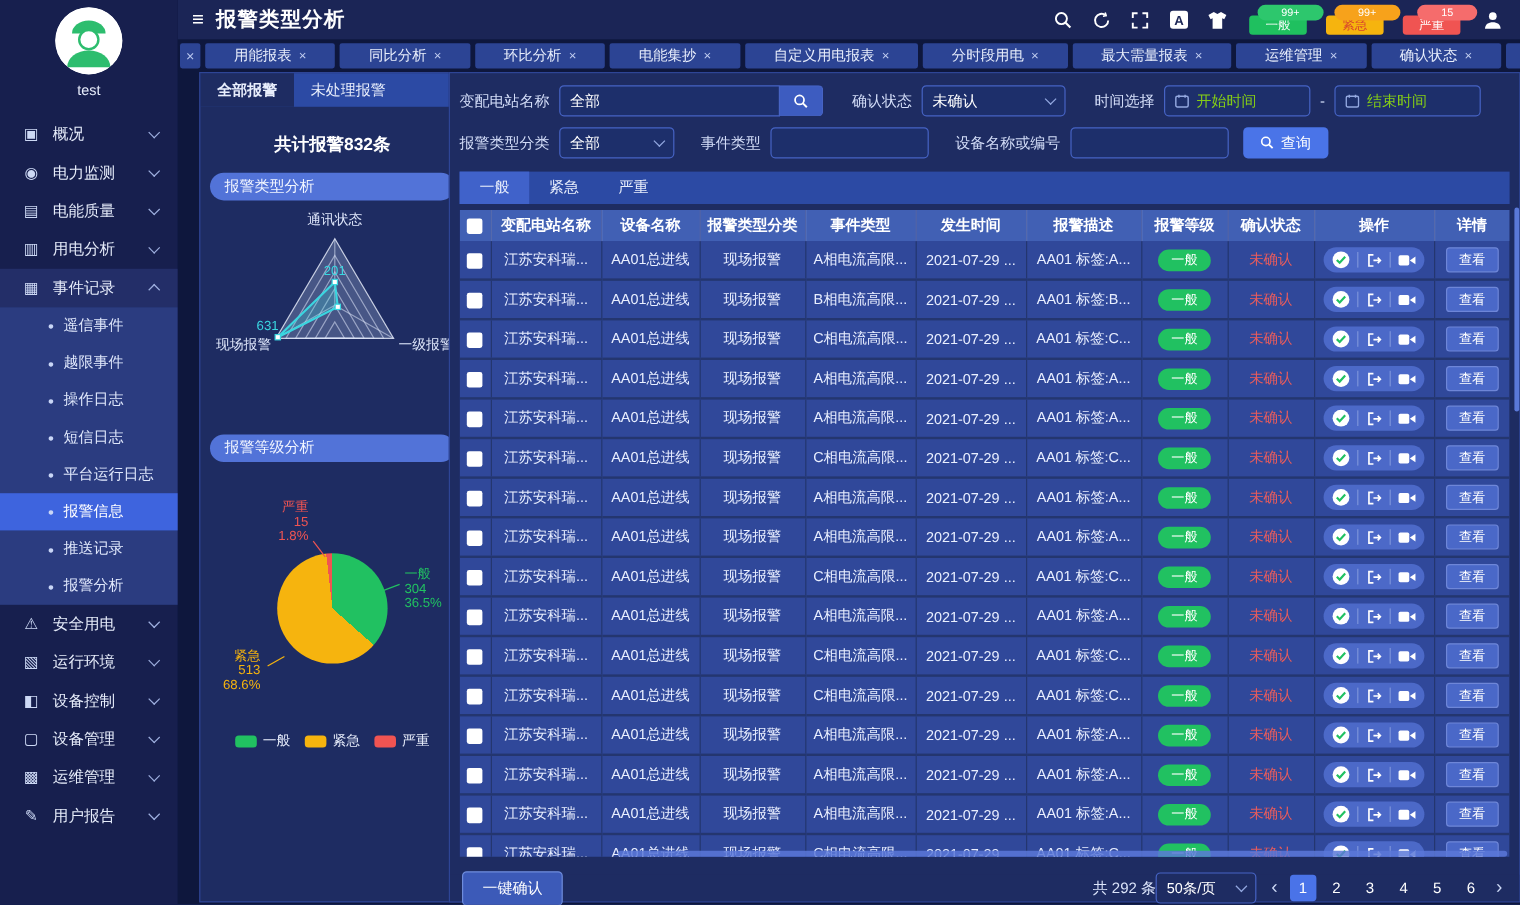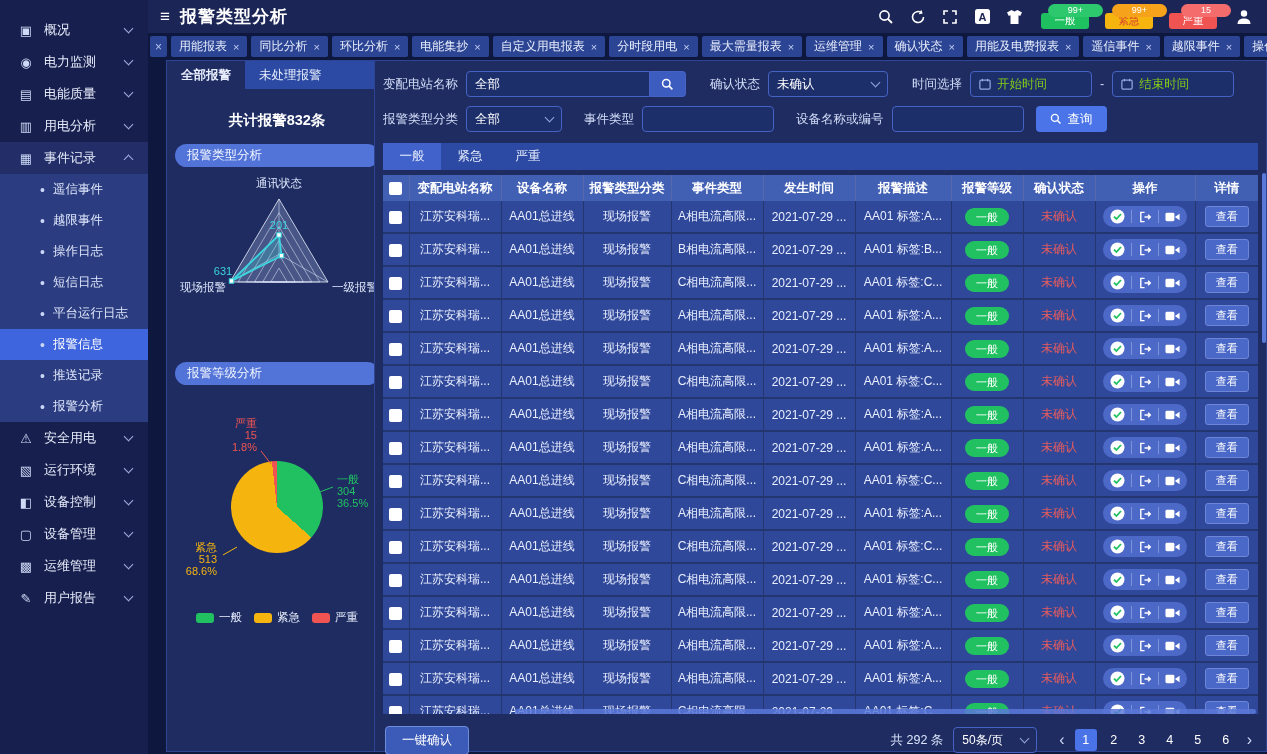--- a/index.html
+++ b/index.html
@@ -29,21 +29,21 @@
   .hicon{width:18px;height:18px;display:flex;align-items:center;justify-content:center;cursor:pointer;}
   .badges{display:flex;align-items:flex-end;gap:16px;margin:0 4px;}
   .hbadge{position:relative;min-width:38px;height:16px;border-radius:3px;font-size:10.5px;display:flex;
           align-items:center;justify-content:center;padding:0 5px;cursor:pointer;margin-top:8px;}
   .hbubble{position:absolute;top:-9px;right:-14px;border-radius:8px;padding:0 20px;height:13px;line-height:13px;
            font-size:9px;color:#fff;}
   
   .tabbar{position:absolute;left:148px;top:33px;width:1119px;height:27px;background:#0e173d;display:flex;
           align-items:center;gap:4px;padding-left:2px;box-sizing:border-box;overflow:hidden;}
   .tab{flex:0 0 auto;height:21px;background:#2c4494;border-radius:2px;display:flex;align-items:center;
-       padding:0 8px;font-size:12px;color:#e8eefc;cursor:pointer;gap:6px;}
+       padding:0 24px;font-size:12px;color:#e8eefc;cursor:pointer;gap:6px;}
   .tab.stub{padding:0 5px;color:#b8c6ee;}
   .tabclose{font-size:11px;color:#c3cff2;cursor:pointer;}
   
   .alarm-panel{position:absolute;left:150px;top:60px;width:222px;height:692px;background:#1e2c62;
                border:1px solid #2e4596;box-sizing:border-box;margin-left:16px;}
   .apanel-tabs{display:flex;height:28px;background:#2c4aa4;}
   .aptab{flex:0 0 auto;padding:0 14px;display:flex;align-items:center;font-size:12.5px;cursor:pointer;color:#e8eefc;}
   .aptab.active{background:#1e2c62;font-weight:bold;}
   .ap-total{text-align:center;font-size:14.5px;font-weight:bold;margin:22px 0 14px;}
   .pill{background:#5273d8;border-radius:12px;height:23px;line-height:23px;margin:0 8px;padding-left:12px;
@@ -92,34 +92,46 @@
   .opsep{width:1px;height:13px;background:#7c93da;}
   .viewbtn{background:#4a68c8;border:1px solid #6e86d8;border-radius:3px;color:#fff;font-size:11px;
            padding:2px 10px;cursor:pointer;}
   .vscroll{position:absolute;right:0;top:112px;width:4px;height:170px;background:#5a78d8;border-radius:2px;}
   .hscroll{position:absolute;left:140px;right:10px;top:648px;height:5px;background:#5a78d8;border-radius:3px;opacity:.85;}
   
   .footer{position:absolute;left:0;bottom:0;width:100%;height:22px;display:flex;align-items:center;
           padding:0 10px;box-sizing:border-box;background:#1e2c62;}
   .confirmbtn{background:#3c5ab8;border:1px solid #6e8cdc;border-radius:4px;color:#fff;font-size:12.5px;
               padding:5px 16px;cursor:pointer;}
-  .fright{margin-left:auto;display:flex;align-items:center;gap:10px;}
+  .fright{margin-left:auto;display:flex;align-items:center;}
   .ftotal{font-size:12.5px;color:#dbe4fa;}
   .psize{width:84px;height:26px;border:1px solid #4663c4;border-radius:4px;background:#1e2c62;display:flex;
          align-items:center;padding:0 8px;font-size:12px;box-sizing:border-box;cursor:pointer;}
   .pagination{display:flex;align-items:center;gap:6px;margin-left:8px;}
   .pgnum{min-width:22px;height:22px;line-height:22px;text-align:center;font-size:12.5px;cursor:pointer;border-radius:3px;}
   .pgnum.active{background:#4a73e8;}
   .pgarrow{font-size:16px;color:#cdd9f5;cursor:pointer;padding:0 4px;}
   svg{display:block;}
 </style>
 </head>
 <body>
 
 <div class="sidebar">
+  <div class="avatar-wrap">
+    <div class="avatar">
+      <svg width="56" height="56" viewBox="0 0 56 56">
+        <circle cx="28" cy="28" r="28" fill="#fff"></circle>
+        <path d="M14 22a14 11 0 0 1 28 0z" fill="#2dbd6e"></path>
+        <circle cx="28" cy="27" r="8" fill="#fff" stroke="#2dbd6e" stroke-width="2"></circle>
+        <path d="M10 50a18 14 0 0 1 36 0z" fill="#2dbd6e"></path>
+        <rect x="24" y="12" width="8" height="5" rx="2" fill="#2dbd6e"></rect>
+      </svg>
+    </div>
+    <div class="username">test</div>
+  </div>
   <div class="menu">
       <div class="mitem">
         <span class="micon">▣</span>
         <span>概况</span>
         <span class="mchev"></span>
       </div>
       <div class="mitem">
         <span class="micon">◉</span>
         <span>电力监测</span>
         <span class="mchev"></span>

